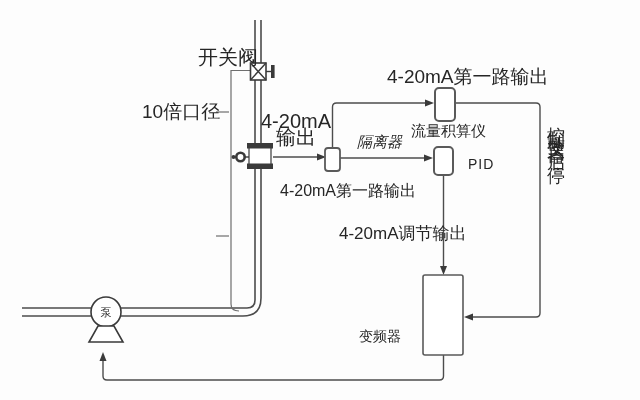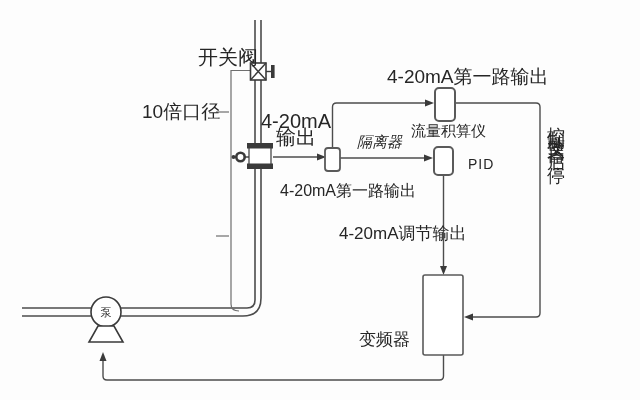--- a/index.html
+++ b/index.html
@@ -16,21 +16,21 @@
   .lbl-upstream     {left:142px;top:99px; font-size:19px;}
   .lbl-flowmeter    {left:126px;top:153px;font-size:18px;}
   .lbl-downstream   {left:141px;top:231px;font-size:19px;}
   .lbl-ma-out       {left:257px;top:113px;width:78px;text-align:center;font-size:20px;line-height:16px;}
   .lbl-isolator     {left:357px;top:133px;font-size:15px;font-style:italic;}
   .lbl-totalizer    {left:411px;top:122px;font-size:15px;}
   .lbl-pid          {left:468px;top:156px;font-size:14px;letter-spacing:1px;}
   .lbl-first-top    {left:387px;top:64px; font-size:19px;}
   .lbl-first-mid    {left:280px;top:181px;font-size:16px;}
   .lbl-regulating   {left:319px;top:222px;font-size:17px;margin-left:20px;}
-  .lbl-vfd          {left:359px;top:328px;font-size:17px;}
+  .lbl-vfd          {left:359px;top:328px;font-size:14px;}
   .lbl-startstop    {left:545px;top:112px;font-size:18px;
                      writing-mode:vertical-rl;letter-spacing:5px;line-height:22px;}
   svg{position:absolute;left:0;top:0;}
   .pump-char{font-size:11px;fill:#262626;font-family:"Liberation Sans","DejaVu Sans",sans-serif;}
 </style>
 </head>
 <body>
 
 <div class="canvas">
 

